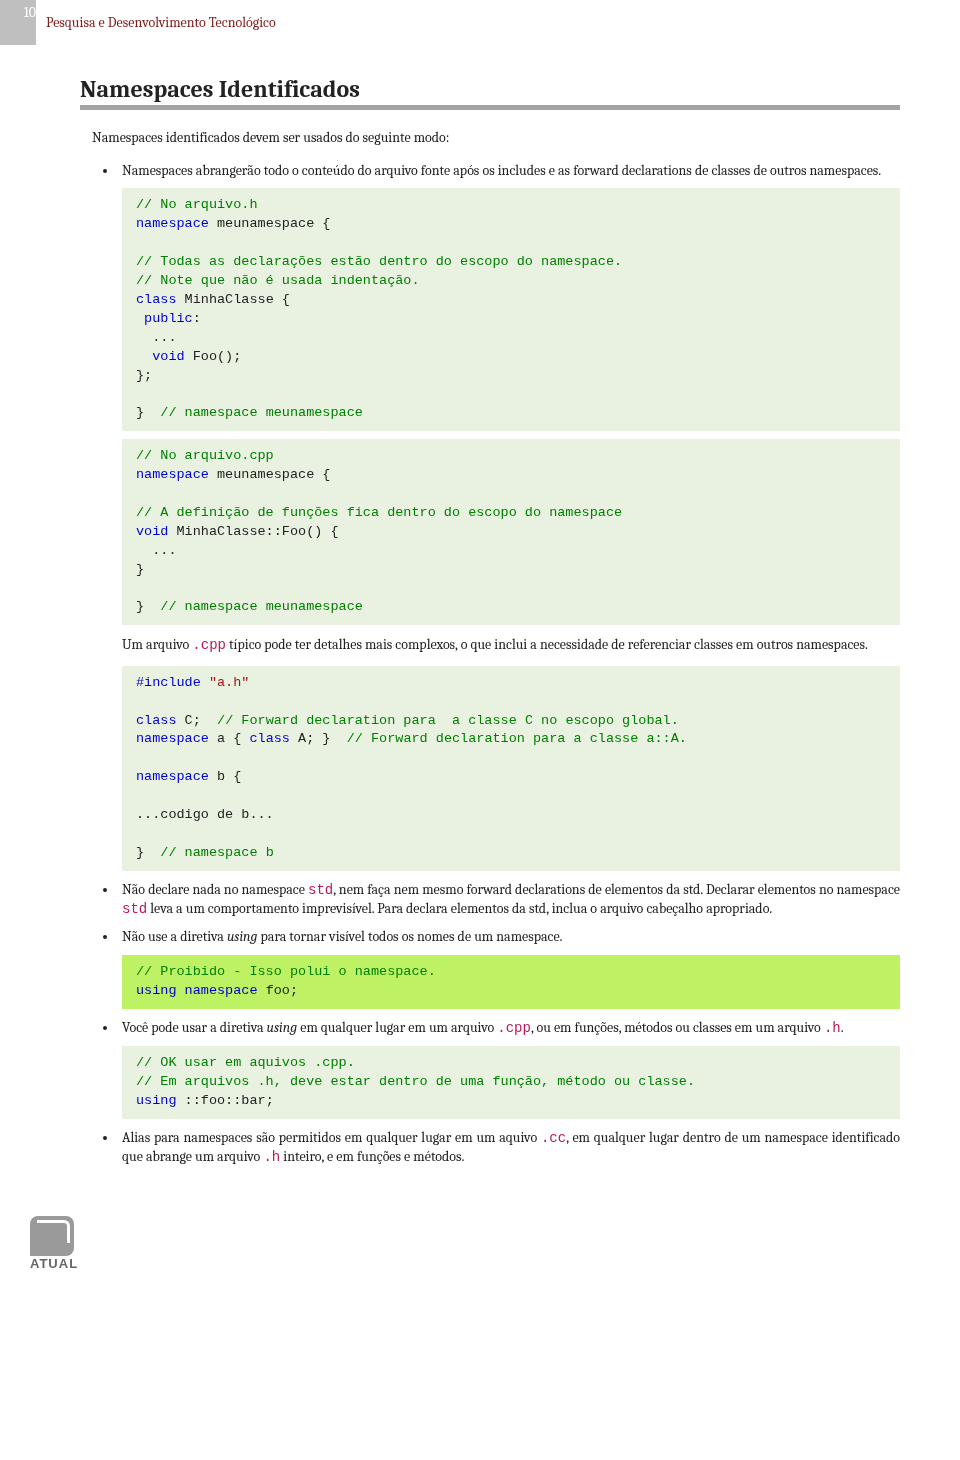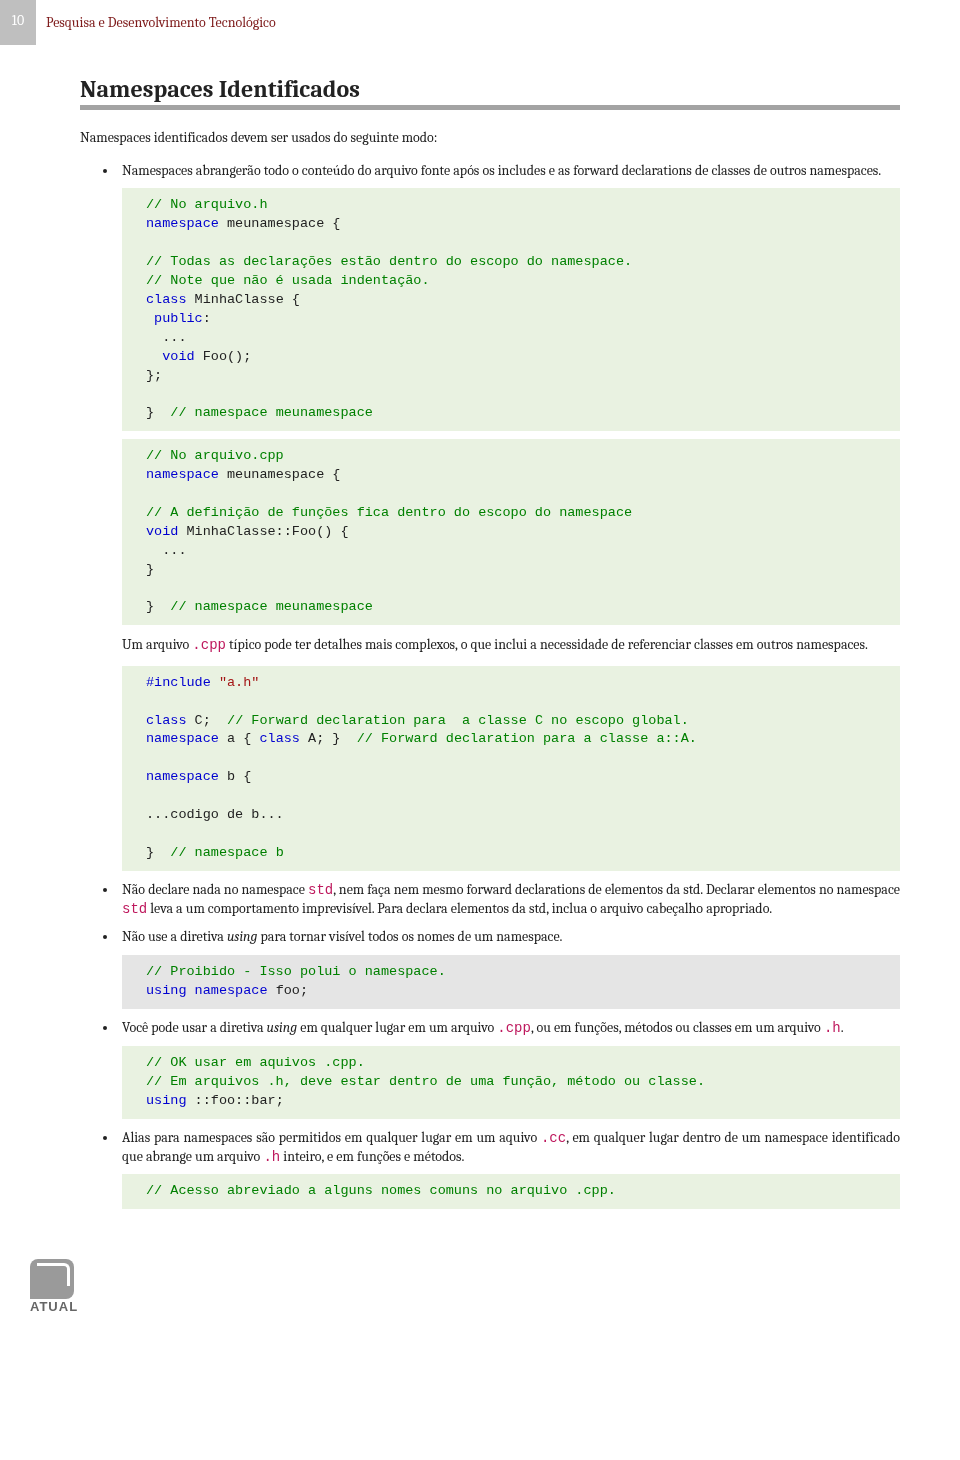--- a/index.html
+++ b/index.html
@@ -16,65 +16,65 @@
   }
   .top-bar {
     display: flex;
     align-items: stretch;
     margin-bottom: 30px;
   }
   .top-bar .page-number {
     background: #bfbfbf;
     color: #fff;
     width: 36px;
-    text-align: center;
-    font-size: 14px;
-    padding: 12px 0;
+    text-align: right;
+    font-size: 14px;
+    padding: 4px 0;
     font-family: Cambria, Georgia, serif;
   }
   .top-bar .header-text {
     padding: 14px 10px;
     color: #7f1d1d;
     font-size: 14px;
     font-family: Cambria, Georgia, serif;
   }
   h2.section-title {
     font-family: Cambria, Georgia, serif;
     font-size: 24px;
     font-weight: bold;
     margin: 0 0 4px 0;
     padding-bottom: 2px;
     border-bottom: 5px solid #a3a3a3;
   }
   p.intro {
-    margin: 18px 0 14px 0;
+    margin: 18px 0 14px 12px;
     font-size: 14px;
     line-height: 1.4;
   }
   ul.bullets {
     list-style: disc;
     padding-left: 38px;
     margin: 0;
   }
   ul.bullets > li {
     margin: 4px 0 10px 0;
     text-align: justify;
     line-height: 1.35;
     padding-left: 4px;
   }
   .code-block {
     font-family: Consolas, 'Courier New', monospace;
     font-size: 13.5px;
     line-height: 1.4;
     white-space: pre-wrap;
-    padding: 8px 24px;
+    padding: 8px 14px;
     margin: 8px 0;
   }
   .code-green { background: #e9f2e1; }
-  .code-red   { background: #e5e5e5; }
+  .code-red   { background: #bef264; }
   .kw   { color: #0000d0; }
   .cmt  { color: #008000; }
   .str  { color: #a31515; }
   .mono { font-family: Consolas, 'Courier New', monospace; color: #be185d; }
   .ital { font-style: italic; }
   .para-after-code {
     margin: 10px 0 10px 0;
     line-height: 1.4;
     text-align: justify;
   }
@@ -183,21 +183,20 @@
       <span>Você pode usar a diretiva </span><span class="ital">using</span><span> em qualquer lugar em um arquivo </span><span class="mono">.cpp</span><span>, ou em funções, métodos ou classes em um arquivo </span><span class="mono">.h</span><span>.</span>
 
       <div class="code-block code-green"><span class="cmt">// OK usar em aquivos .cpp.</span>
 <span class="cmt">// Em arquivos .h, deve estar dentro de uma função, método ou classe.</span>
 <span class="kw">using</span><span> ::foo::bar;</span></div>
     </li>
 
     <li>
       <span>Alias para namespaces são permitidos em qualquer lugar em um aquivo </span><span class="mono">.cc</span><span>, em qualquer lugar dentro de um namespace identificado que abrange um arquivo </span><span class="mono">.h</span><span> inteiro, e em funções e métodos.</span>
 
-      <div class="code-block code-green"><span class="cmt">// Acesso abreviado a alguns nomes comuns no arquivo .cpp.</span></div>
     </li>
 
   </ul>
 
   <div class="footer-logo">
     <div class="logo-shape"></div>
     <div class="logo-text">ATUAL</div>
   </div>
 
 </div>

